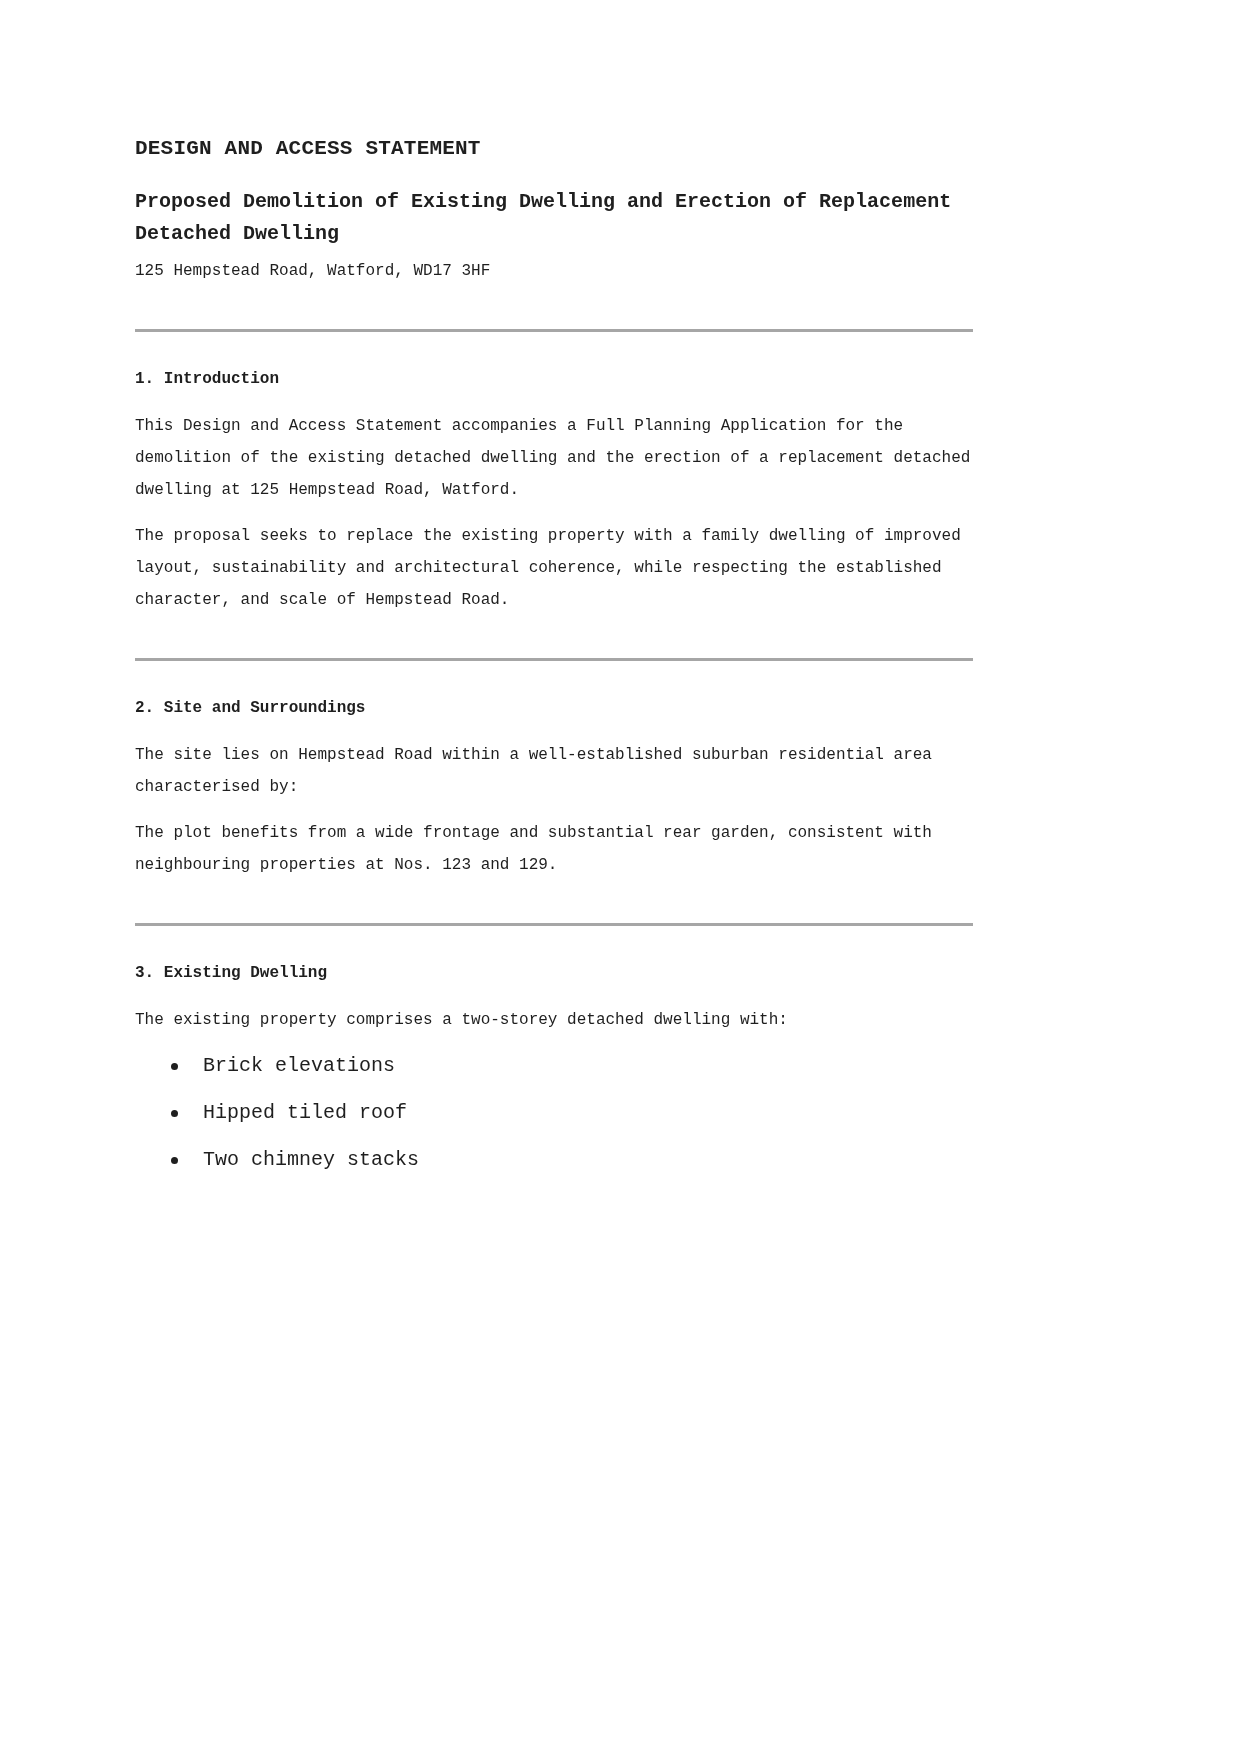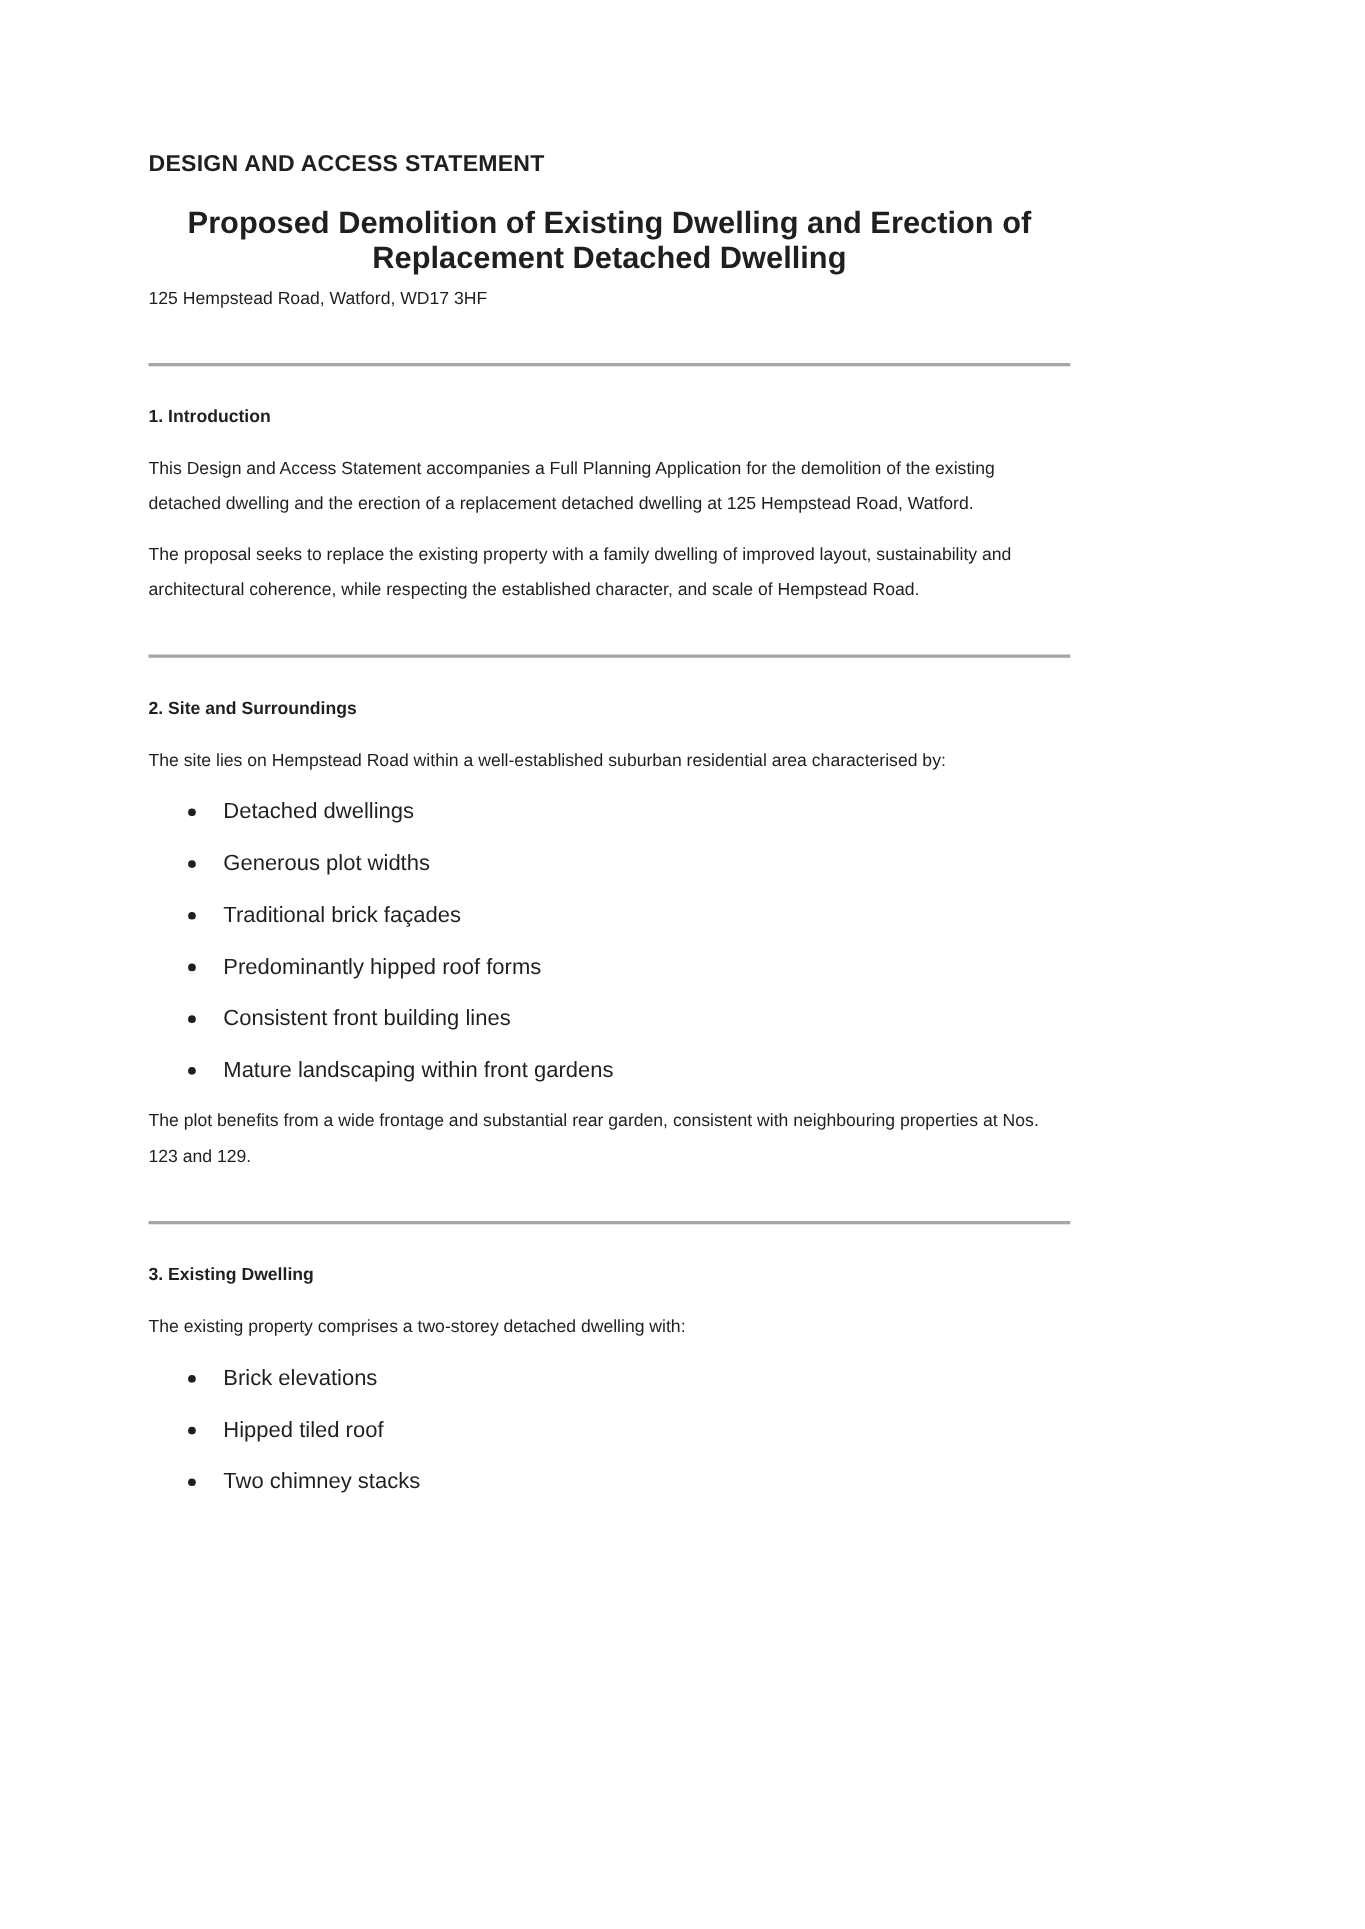--- a/index.html
+++ b/index.html
@@ -10,33 +10,33 @@
     font-family: "Liberation Sans", "DejaVu Sans", sans-serif;
     color: #1f1f1f;
     -webkit-font-smoothing: antialiased;
   }
   .page {
     width: 1241px;
     height: 1754px;
     background: #ffffff;
     padding: 137px 268px 60px 135px;
     overflow: hidden;
+    font-family: Liberation Mono, monospace;
   }
   .doc-title {
     font-size: 21px;
     font-weight: 700;
     letter-spacing: 0.2px;
     margin-bottom: 26px;
   }
   .doc-subtitle {
-    font-size: 28px;
+    font-size: 20px;
     font-weight: 700;
     line-height: 32px;
     margin-bottom: 5px;
-    text-align: center;
   }
   .doc-address {
     font-size: 16px;
     line-height: 32px;
     margin-bottom: 0;
   }
   hr.section-divider {
     border: none;
     height: 3px;
     background: #a6a6a6;
@@ -93,28 +93,20 @@
     <h3 class="section-heading">1. Introduction</h3>
     <p class="body-para">This Design and Access Statement accompanies a Full Planning Application for the demolition of the existing detached dwelling and the erection of a replacement detached dwelling at 125 Hempstead Road, Watford.</p>
     <p class="body-para">The proposal seeks to replace the existing property with a family dwelling of improved layout, sustainability and architectural coherence, while respecting the established character, and scale of Hempstead Road.</p>
   </section>
 
   <hr class="section-divider">
 
   <section>
     <h3 class="section-heading">2. Site and Surroundings</h3>
     <p class="body-para">The site lies on Hempstead Road within a well-established suburban residential area characterised by:</p>
-    <ul class="bullet-list">
-      <li>Detached dwellings</li>
-      <li>Generous plot widths</li>
-      <li>Traditional brick façades</li>
-      <li>Predominantly hipped roof forms</li>
-      <li>Consistent front building lines</li>
-      <li>Mature landscaping within front gardens</li>
-    </ul>
     <p class="body-para">The plot benefits from a wide frontage and substantial rear garden, consistent with neighbouring properties at Nos. 123 and 129.</p>
   </section>
 
   <hr class="section-divider">
 
   <section>
     <h3 class="section-heading">3. Existing Dwelling</h3>
     <p class="body-para">The existing property comprises a two-storey detached dwelling with:</p>
     <ul class="bullet-list">
       <li>Brick elevations</li>

